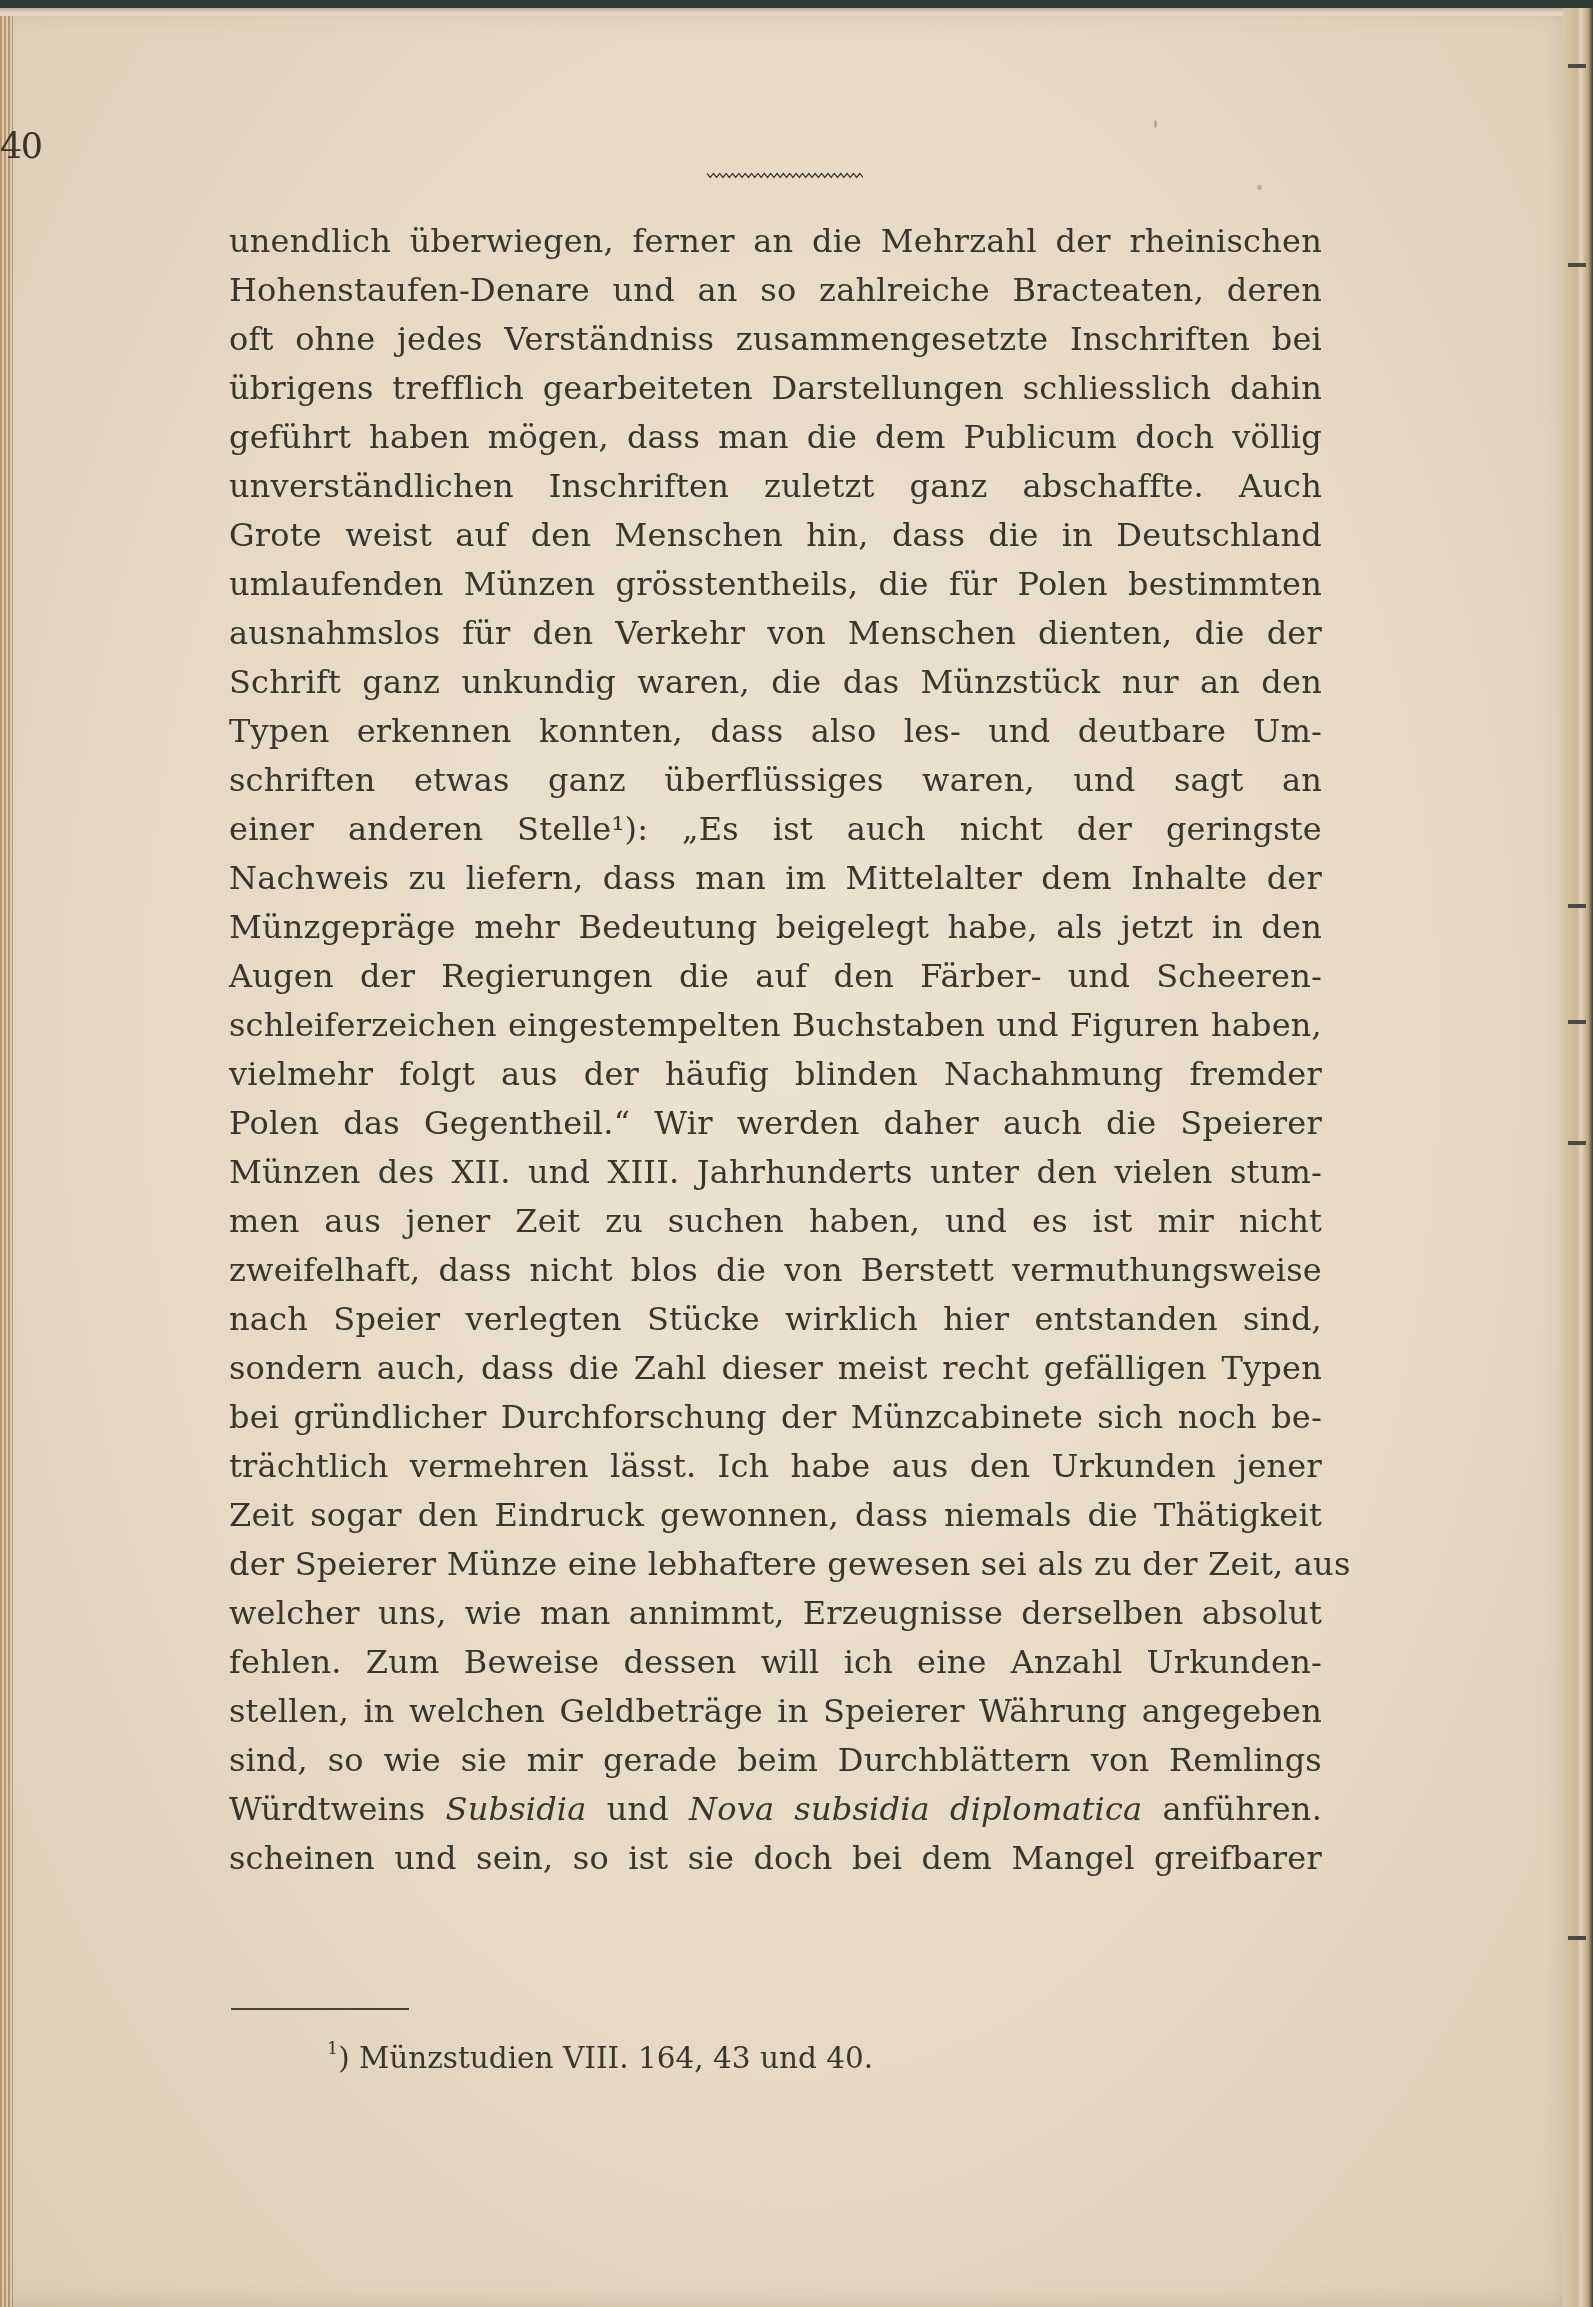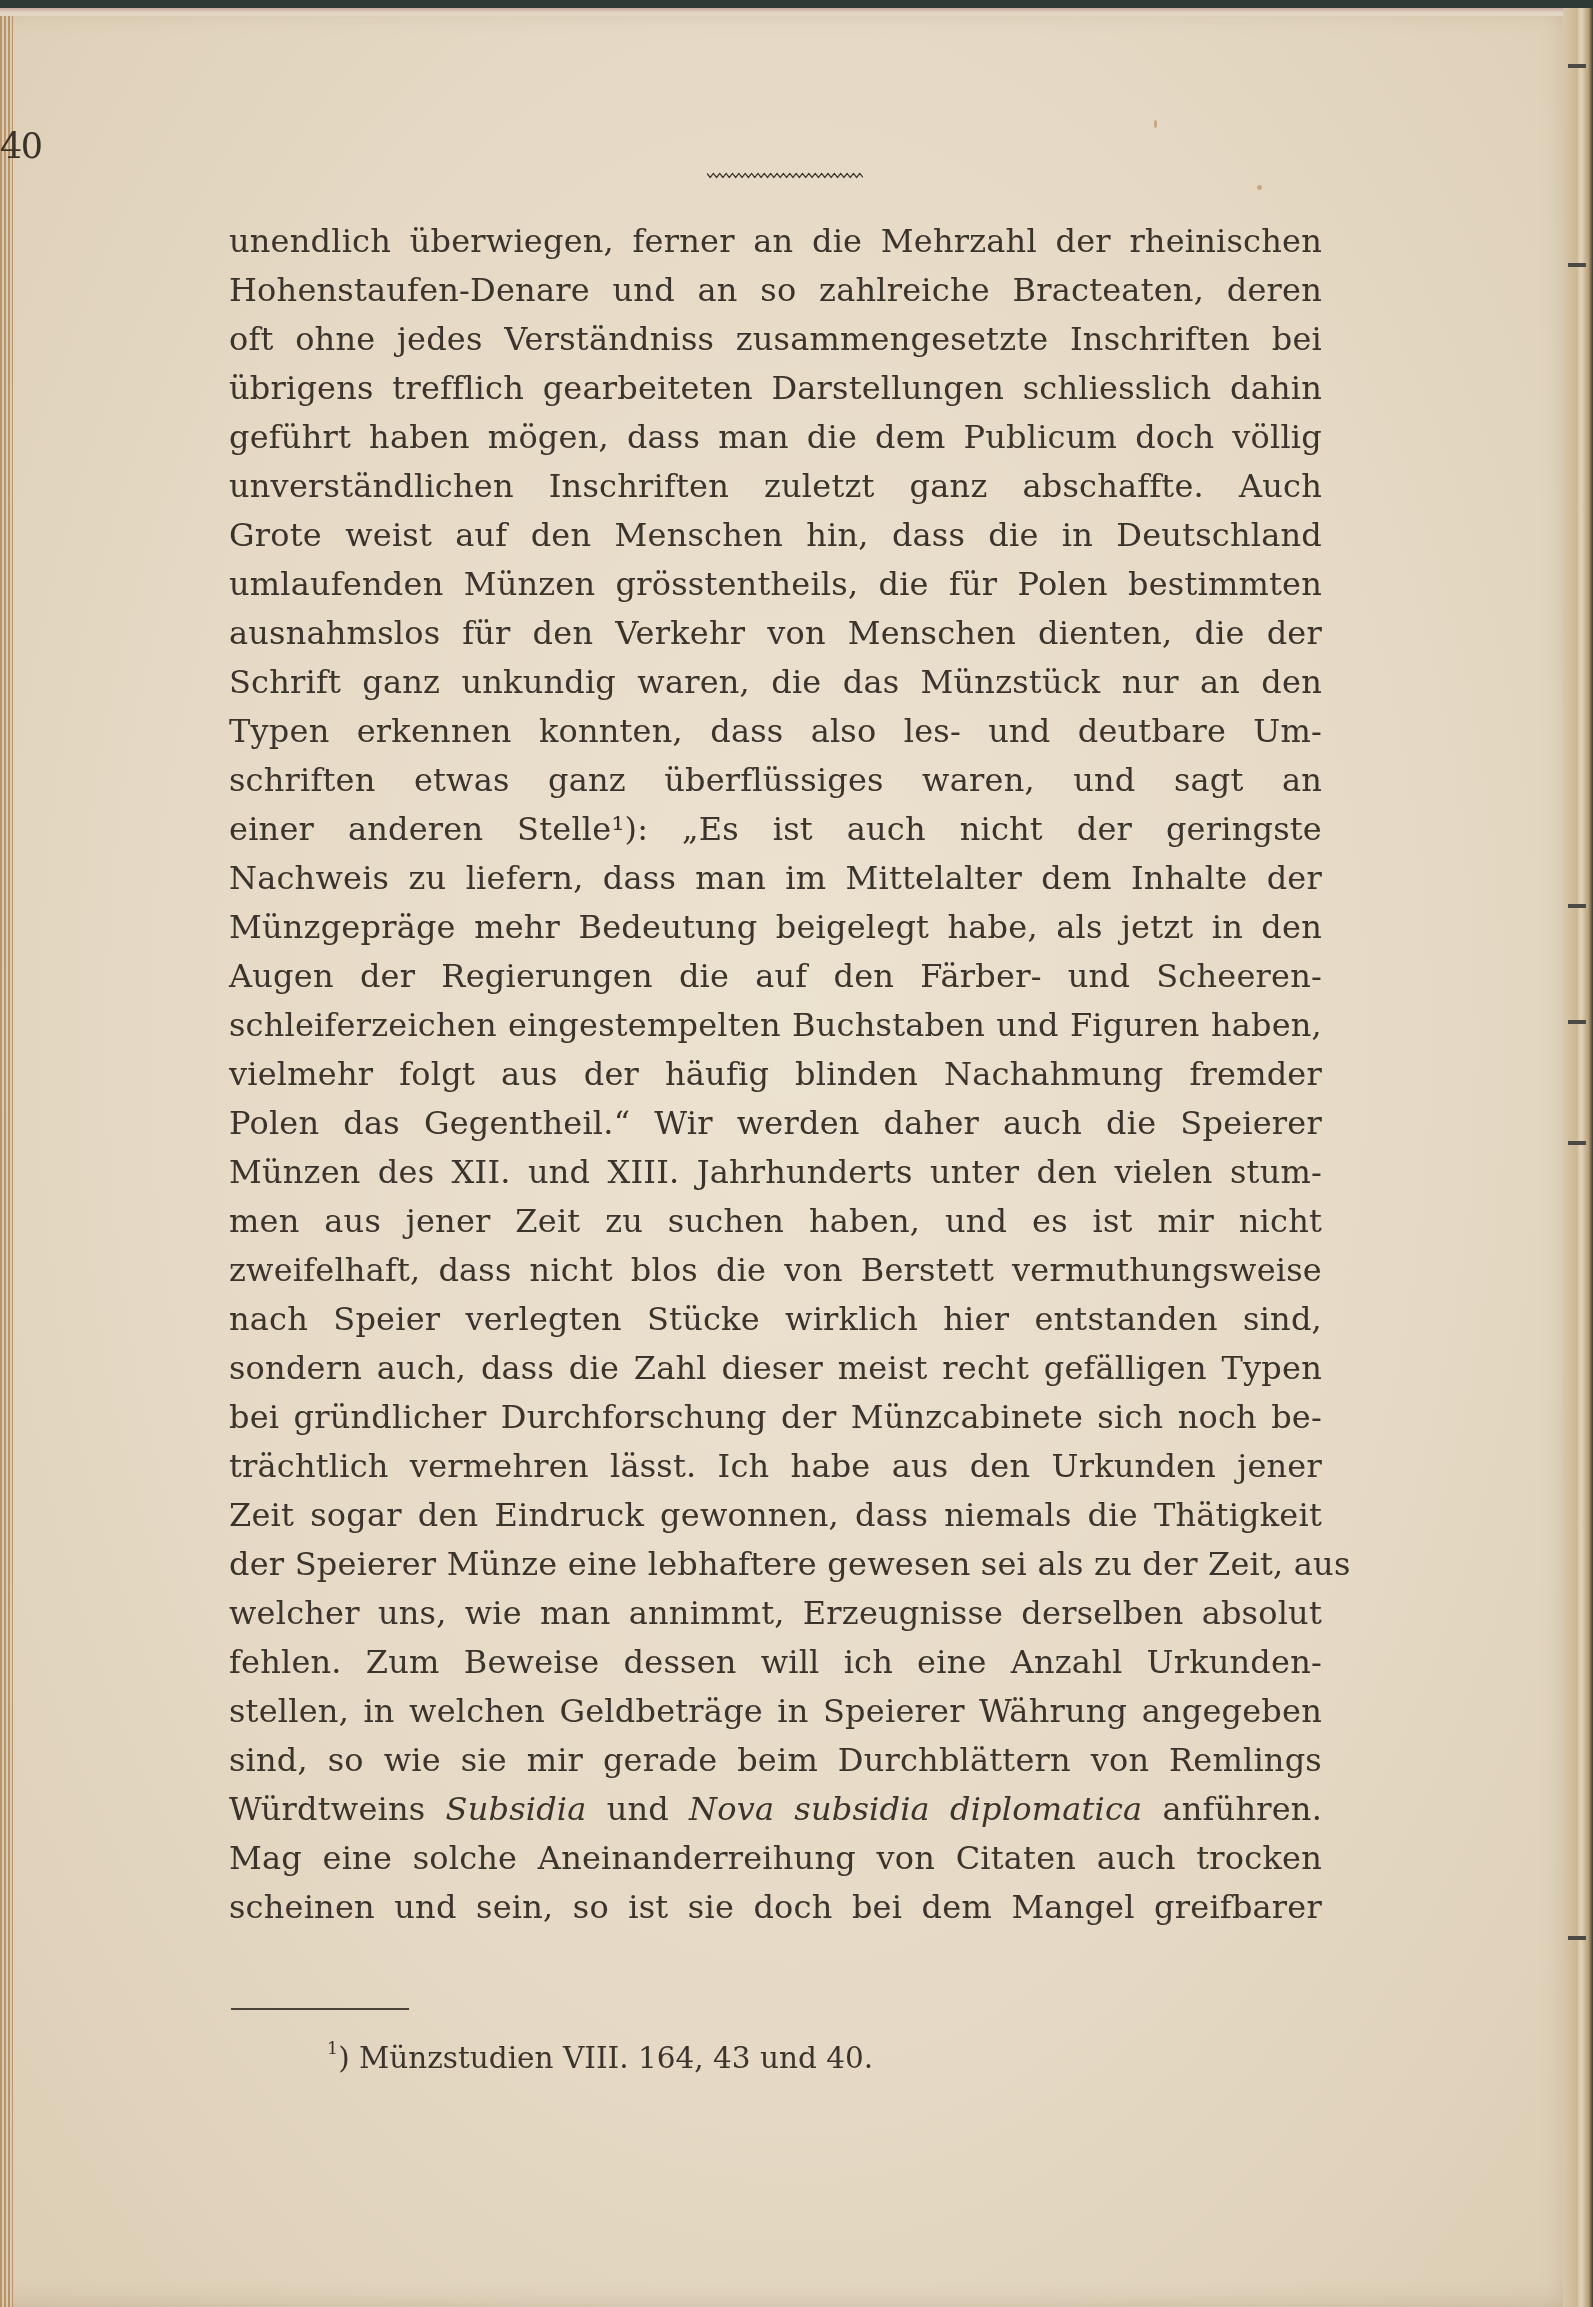--- a/index.html
+++ b/index.html
@@ -166,21 +166,20 @@
         <span class="line">bei gründlicher Durchforschung der Münzcabinete sich noch be-</span>
         <span class="line">trächtlich vermehren lässt. Ich habe aus den Urkunden jener</span>
         <span class="line">Zeit sogar den Eindruck gewonnen, dass niemals die Thätigkeit</span>
         <span class="line">der Speierer Münze eine lebhaftere gewesen sei als zu der Zeit, aus</span>
         <span class="line">welcher uns, wie man annimmt, Erzeugnisse derselben absolut</span>
         <span class="line">fehlen. Zum Beweise dessen will ich eine Anzahl Urkunden-</span>
         <span class="line">stellen, in welchen Geldbeträge in Speierer Währung angegeben</span>
         <span class="line">sind, so wie sie mir gerade beim Durchblättern von Remlings</span>
       </div>
     <span class="line"><span>Würdtweins </span><span class="it">Subsidia</span><span> und </span><span class="it">Nova subsidia diplomatica</span><span> anführen.</span></span>
-    <span class="line">Mag eine solche Aneinanderreihung von Citaten auch trocken</span>
     <span class="line">scheinen und sein, so ist sie doch bei dem Mangel greifbarer</span>
   </div>
 
   <div class="footnote-rule"></div>
   <div class="footnote"><sup>1</sup>) <span>Münzstudien VIII. 164, 43 und 40.</span></div>
 
   <div class="speck" style="left:1257px;top:177px;"></div>
   <div class="speck" style="left:1154px;top:112px;width:3.2px;height:8px;"></div>
 </div>
 

